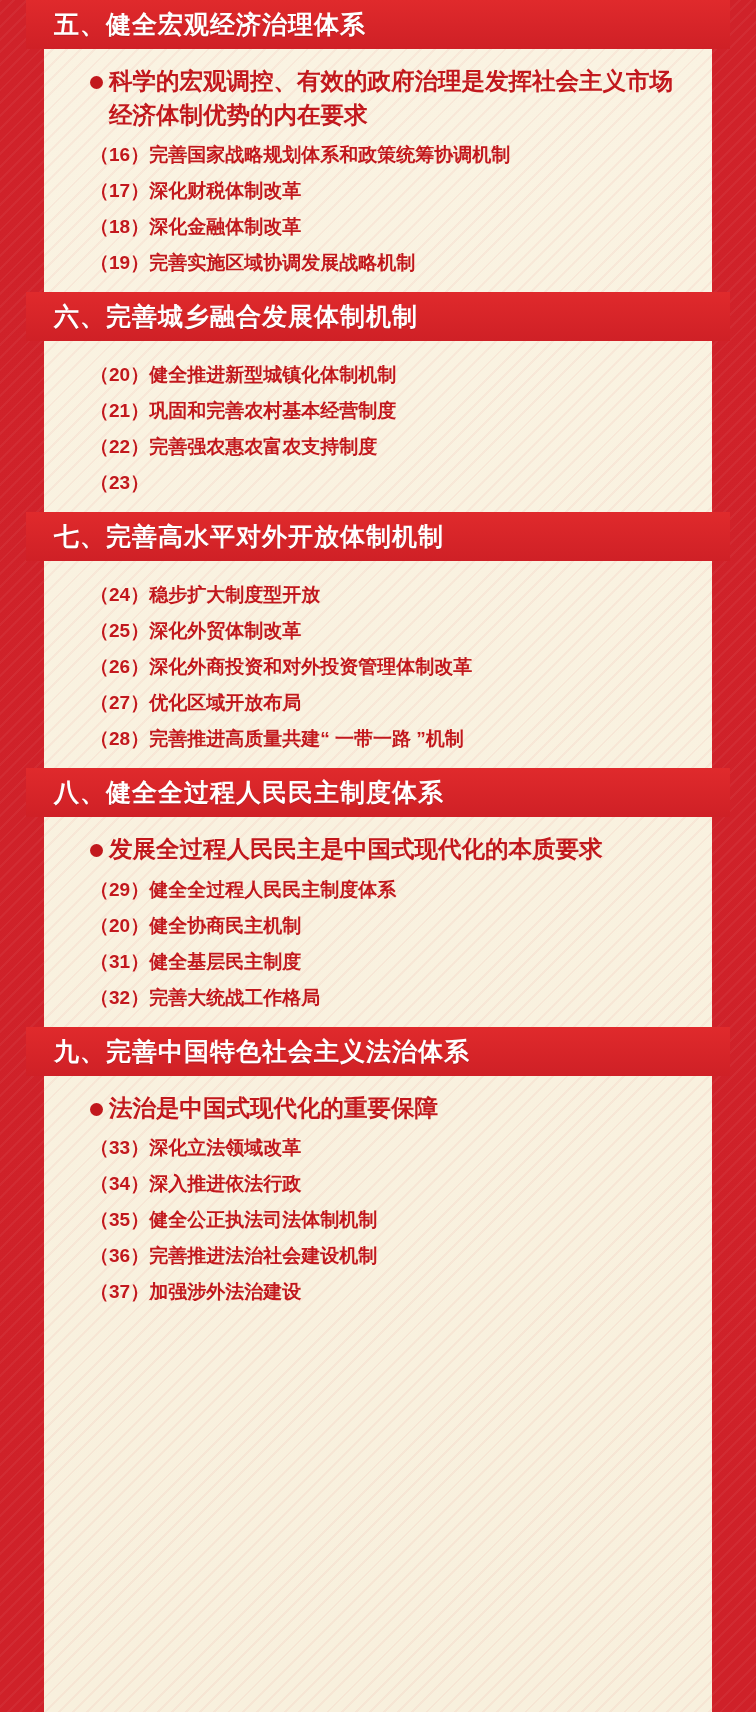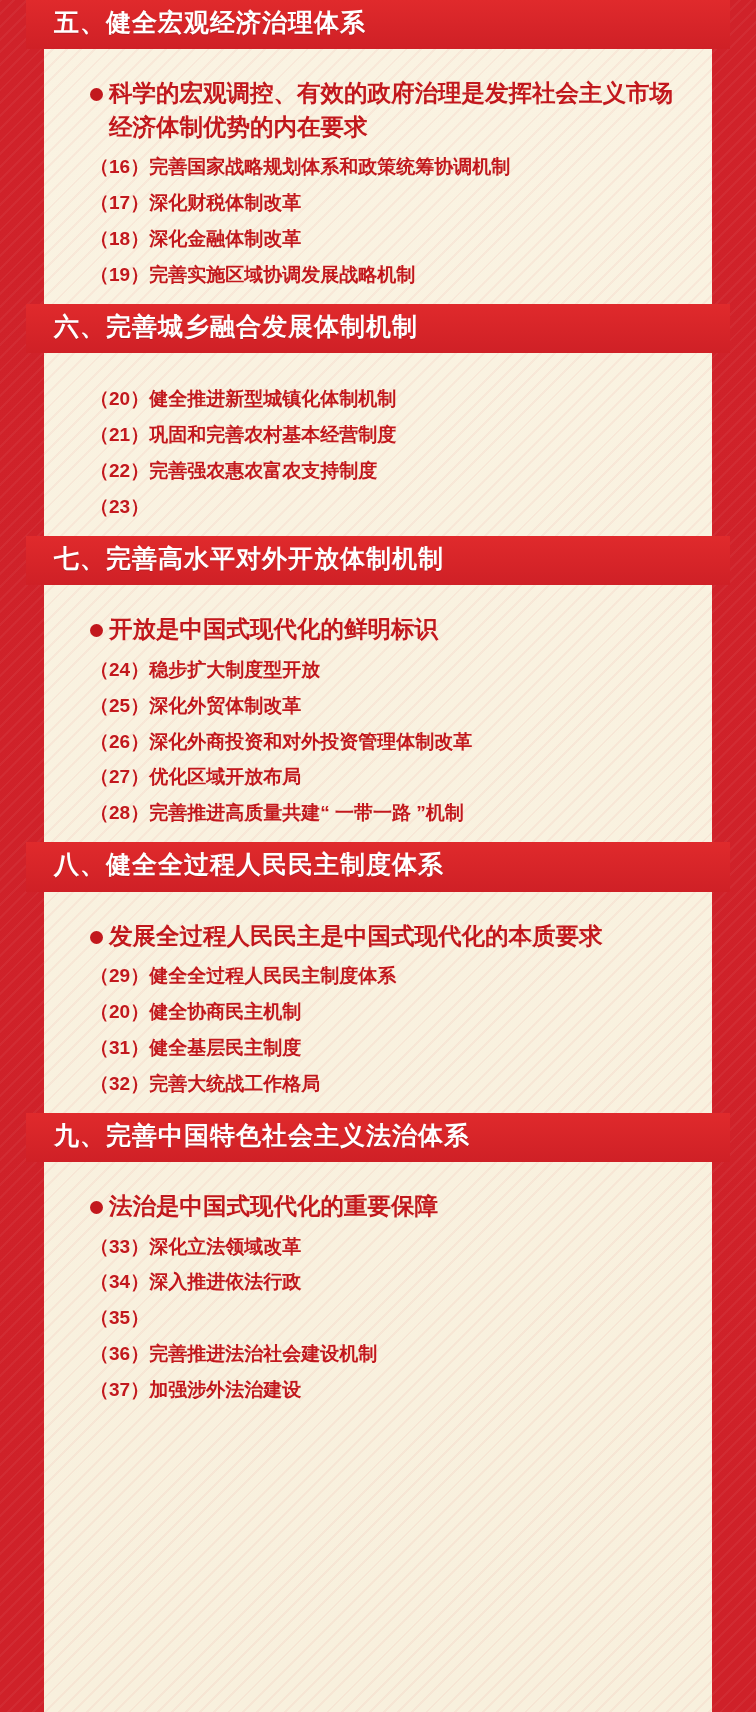--- a/index.html
+++ b/index.html
@@ -38,32 +38,31 @@
         rgba(0,0,0,0) 2px,
         rgba(0,0,0,0) 10px),
       linear-gradient(180deg, #faf3e2 0%, #f8f0dd 100%);
     box-sizing: border-box;
     padding: 0 0 10px 0;
   }
 
   
   .section-head {
     position: relative;
-    margin: 0 0 16px -18px;
+    margin: 0 0 4px -18px;
     width: calc(100% + 36px);
     background: linear-gradient(180deg, #e02a2c 0%, #cf2026 100%);
     color: #ffffff;
     font-size: 25px;
     font-weight: bold;
     letter-spacing: 1px;
     line-height: 1.25;
     padding: 9px 18px 9px 28px;
     box-sizing: border-box;
     text-shadow: 0 1px 0 rgba(0,0,0,0.15);
-    font-family: Liberation Mono, monospace;
   }
   .section-head.first {
     margin-top: 0;
   }
 
   .items {
     padding: 8px 30px 4px 46px;
   }
 
   .bullet-line {
@@ -157,24 +156,20 @@
         </div>
         <div class="numbered">
           <span class="num">（23）</span>
         </div>
       </div>
     </div>
 
     <div class="section">
       <div class="section-head">七、完善高水平对外开放体制机制</div>
       <div class="items">
-        <div class="bullet-line">
-          <span class="bullet-dot"></span>
-          <span class="bullet-text">开放是中国式现代化的鲜明标识</span>
-        </div>
         <div class="numbered">
           <span class="num">（24）</span>
           <span class="num-text">稳步扩大制度型开放</span>
         </div>
         <div class="numbered">
           <span class="num">（25）</span>
           <span class="num-text">深化外贸体制改革</span>
         </div>
         <div class="numbered">
           <span class="num">（26）</span>
@@ -227,20 +222,21 @@
         <div class="numbered">
           <span class="num">（33）</span>
           <span class="num-text">深化立法领域改革</span>
         </div>
         <div class="numbered">
           <span class="num">（34）</span>
           <span class="num-text">深入推进依法行政</span>
         </div>
         <div class="numbered">
           <span class="num">（35）</span>
+          <span class="num-text">健全公正执法司法体制机制</span>
         </div>
         <div class="numbered">
           <span class="num">（36）</span>
           <span class="num-text">完善推进法治社会建设机制</span>
         </div>
         <div class="numbered">
           <span class="num">（37）</span>
           <span class="num-text">加强涉外法治建设</span>
         </div>
       </div>

